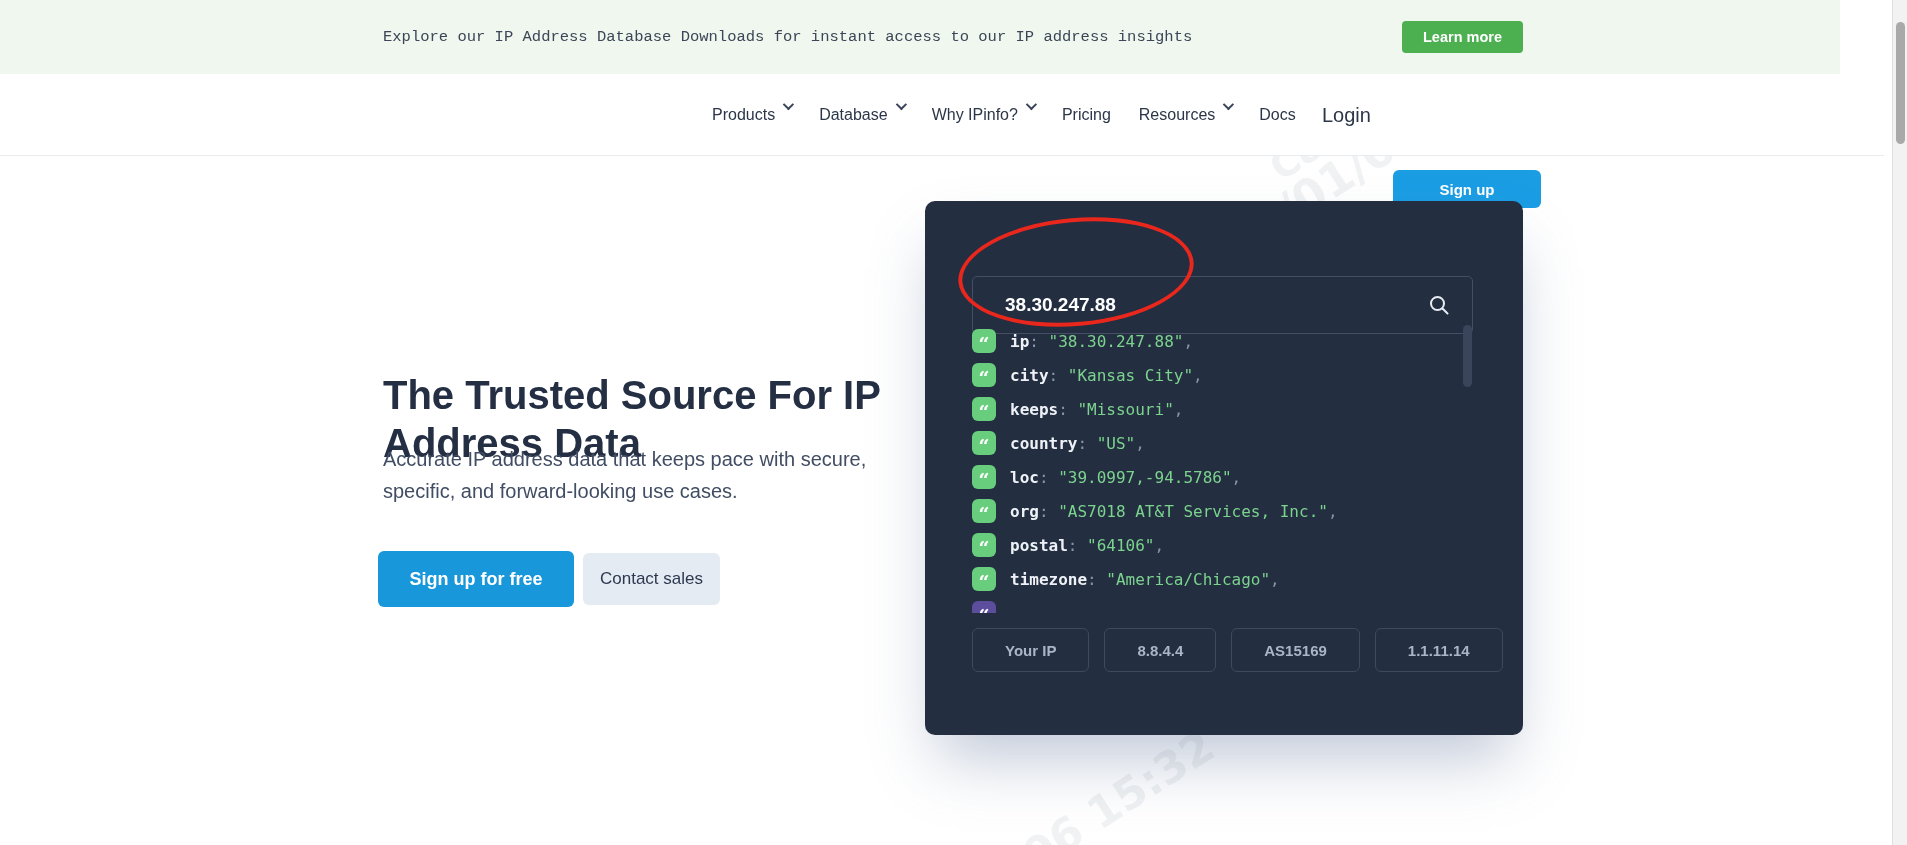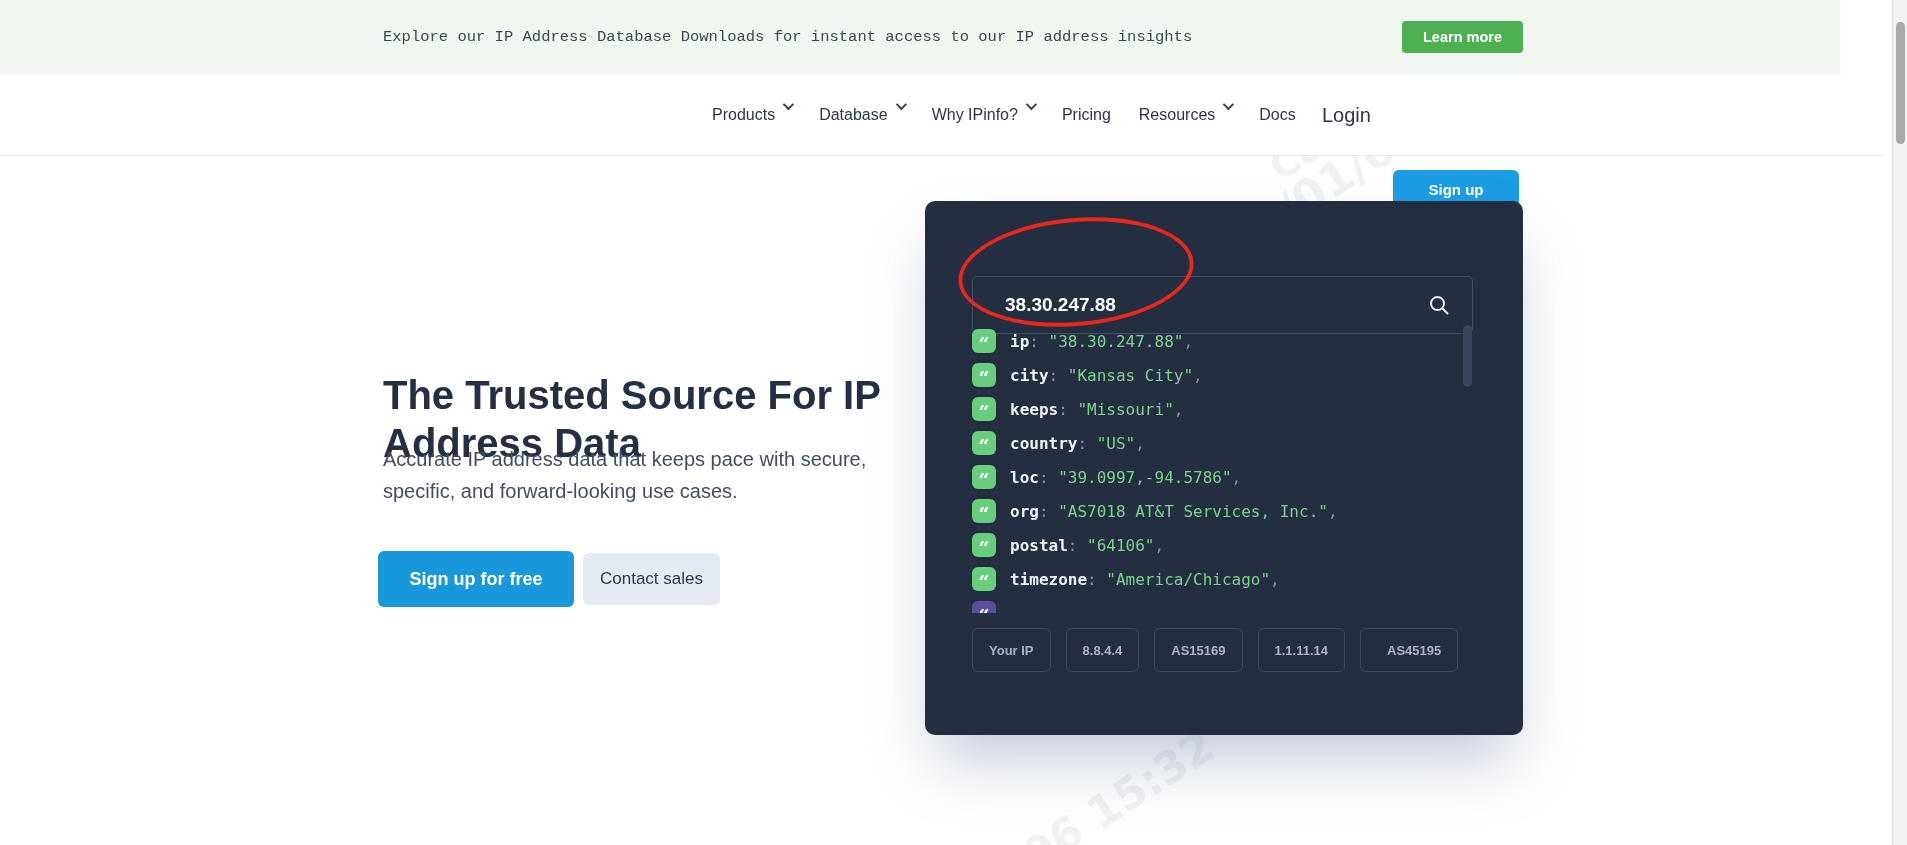--- a/index.html
+++ b/index.html
@@ -20,21 +20,21 @@
   .nav { position:absolute; left:0; top:74px; width:1884px; height:82px; background:#fff;
          border-bottom:1px solid #E9EBEE; }
   .brand { position:absolute; left:380px; top:0; height:82px; display:flex; align-items:center; gap:8px; }
   .brand-name { font-size:27px; font-weight:600; color:#1F2A3E; letter-spacing:.2px; }
   .nav-menu { position:absolute; left:712px; top:0; height:82px; display:flex; align-items:center; gap:28px; }
   .nav-item { display:flex; align-items:flex-start; gap:8px; font-size:16px; color:#2B3648; cursor:pointer; }
   .chev { width:8px; height:8px; border-right:2px solid #39445A; border-bottom:2px solid #39445A;
           transform:rotate(45deg) translateY(-2px); display:inline-block; margin-top:-4px; }
   .login { position:absolute; left:1322px; top:0; height:82px; display:flex; align-items:center;
            font-size:20px; color:#2B3648; cursor:pointer; }
-  .signup-btn { position:absolute; left:1393px; top:96px; width:126px; height:38px;
+  .signup-btn { position:absolute; left:1393px; top:96px; width:148px; height:38px;
                 background:#1B9DE4; color:#fff; border:none; border-radius:6px;
                 font-size:15px; font-weight:bold; cursor:pointer;
                 font-family:"Liberation Sans",sans-serif; }
 
   
   .hero-title { position:absolute; left:383px; top:328px; width:560px;
                 font-size:40px; line-height:48px; font-weight:bold; color:#242F44;margin-top:43px; }
   .hero-sub { position:absolute; left:383px; top:443px; width:500px;
               font-size:20px; line-height:32px; color:#414D63; }
   .cta-primary { position:absolute; left:378px; top:551px; width:196px; height:56px;
@@ -71,21 +71,21 @@
   .code-line .k { color:#EEF2F7; font-weight:bold; }
   .code-line .p { color:#8A94A6; }
   .code-line .v { color:#7CD38E; }
 
   .code-scrollbar { position:absolute; left:538px; top:124px; width:9px; height:62px;
                     border-radius:5px; background:#3A455B; cursor:pointer; }
 
   .chips { position:absolute; left:47px; top:427px; width:539px; height:44px;
            display:flex; gap:15px; overflow:hidden; }
   .chip { height:44px; border:1px solid #3E495D; border-radius:6px; background:transparent;
-          color:#ABB5C7; font-size:13px; font-weight:600; padding:0 16px; white-space:nowrap;
+          color:#ABB5C7; font-size:15px; font-weight:600; padding:0 32px; white-space:nowrap;
           cursor:pointer; font-family:"Liberation Sans",sans-serif; flex:0 0 auto; }
 
   
   .pg-track { position:absolute; right:0; top:0; width:15px; height:845px;
               background:#F2F2F2; border-left:1px solid #E0E0E0; }
   .pg-thumb { position:absolute; left:3px; top:22px; width:9px; height:122px;
               border-radius:5px; background:#A9A9A9; cursor:pointer; }
 
   
   .wm { position:absolute; transform:rotate(-33deg); font-weight:bold; pointer-events:none;

